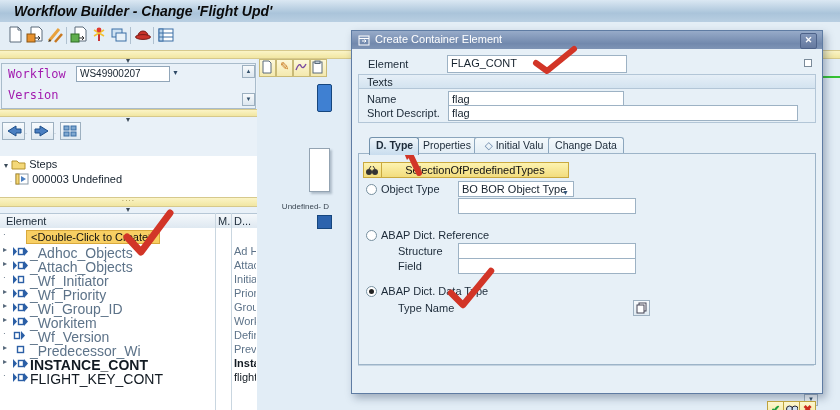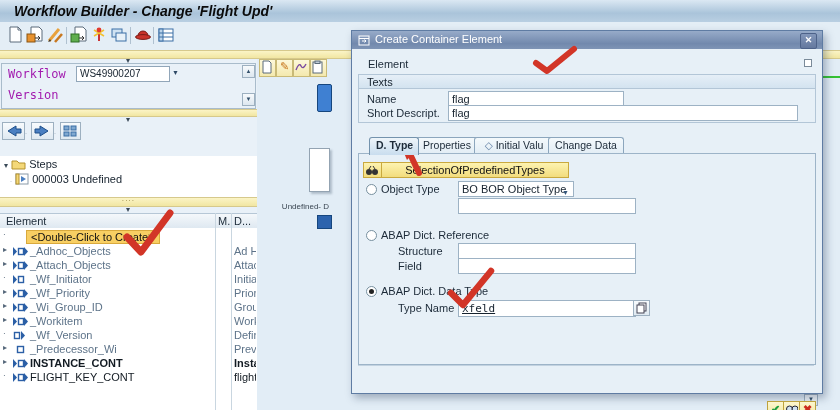--- a/index.html
+++ b/index.html
@@ -30,21 +30,21 @@
     font-size:13px;color:#1d3147;padding:1px 0 0 16px;margin-top:18px;}
   .treerow{position:absolute;left:0;height:14px;white-space:nowrap;}
   .navbtn{background:linear-gradient(#f8fbfd,#dfe9f1);border:1px solid #9db0c0;}
   
   .elemheader{background:linear-gradient(#f4f8fb,#dde7f0);border-top:1px solid #b6c7d6;border-bottom:1px solid #9fb3c3;
     font-size:11px;color:#22303e;}
   .tablebody{background:#fff;}
   .erow{position:absolute;left:0;width:257px;height:14px;white-space:nowrap;}
   .marker{position:absolute;left:3px;top:0;width:9px;font-size:8px;color:#55677a;}
   .eicon{position:absolute;left:13px;top:2px;}
-  .ename{position:absolute;left:30px;top:0;font-size:11px;color:#5d7389;}
+  .ename{position:absolute;left:30px;top:0;font-size:14px;color:#5d7389;}
   .edesc{position:absolute;left:234px;top:0;width:22px;overflow:hidden;font-size:11px;color:#5d7389;}
   .dark{color:#121a22;}
   .bold{font-weight:bold;}
   .hirow{position:absolute;left:26px;top:0;background:#f8cf63;border:1px solid #d9a93c;padding:0 4px;color:#111;font-size:11px;line-height:12px;}
   .colline{position:absolute;top:213px;height:197px;width:1px;background:#c9d6e0;}
   
   .canvas{left:257px;top:50px;width:583px;height:360px;background:#e2edf6;}
   .cbtn{position:absolute;top:1px;width:15px;height:16px;background:linear-gradient(#fdf8da,#f4e9ae);border:1px solid #c9ba77;}
   .sbtrack{background:#edf3f8;border:1px solid #b9c6d2;}
   
@@ -353,20 +353,21 @@
       <svg class="abs" style="left:6px;top:3px" width="13" height="12">
           <rect x="1" y="2" width="10" height="9" fill="none" stroke="#fff"></rect>
           <path d="M1 4.5 h10" stroke="#fff"></path>
           <path d="M4 7 h4 m-1.5 -1.5 l1.5 1.5 l-1.5 1.5" stroke="#fff" fill="none"></path>
         </svg>
       <span class="abs" style="left:23px;top:2px">Create Container Element</span>
       <span class="xbtn">✕</span>
     </div>
 
     <span class="abs dlabel" style="left:16px;top:27px">Element</span>
+    <div class="dinp" style="left:95px;top:24px;width:172px;height:14px">FLAG_CONT</div>
     <div class="abs" style="left:452px;top:28px;width:6px;height:6px;border:1px solid #7a8a99;background:#fff"></div>
 
     <div class="abs group" style="left:6px;top:43px;width:456px;height:47px">
       <div class="groupheader">Texts</div>
       <span class="abs dlabel" style="left:8px;top:18px">Name</span>
       <div class="dinp" style="left:89px;top:16px;width:168px;height:12px">flag</div>
       <span class="abs dlabel" style="left:8px;top:32px">Short Descript.</span>
       <div class="dinp" style="left:89px;top:30px;width:342px;height:12px">flag</div>
     </div>
 
@@ -399,21 +400,20 @@
       <span class="radio" style="left:7px;top:76px"></span>
       <span class="abs dlabel" style="left:22px;top:75px">ABAP Dict. Reference</span>
       <span class="abs dlabel" style="left:39px;top:91px">Structure</span>
       <div class="dinp" style="left:99px;top:89px;width:170px;height:12px"></div>
       <span class="abs dlabel" style="left:39px;top:106px">Field</span>
       <div class="dinp" style="left:99px;top:104px;width:170px;height:12px"></div>
 
       <span class="radio sel" style="left:7px;top:132px"></span>
       <span class="abs dlabel" style="left:22px;top:131px">ABAP Dict. Data Type</span>
       <span class="abs dlabel" style="left:39px;top:148px">Type Name</span>
-      <div class="dinp mono" style="left:99px;top:146px;width:170px;height:13px;text-decoration:underline;font-size:11px">xfeld</div>
       <span class="abs" style="left:274px;top:146px;width:15px;height:14px;background:linear-gradient(#f8fbfd,#dfe9f1);border:1px solid #9db0c0">
         <svg width="13" height="12" style="margin:1px auto 0">
             <rect x="4" y="1" width="7" height="8" fill="#fff" stroke="#445"></rect>
             <rect x="2" y="3" width="7" height="8" fill="#fff" stroke="#445"></rect>
           </svg>
         </span>
     </div>
 
     <div class="abs" style="left:6px;top:334px;width:456px;height:1px;background:#c2d2e0"></div>
     <span class="footbtn" style="left:415px;color:#1e9e3e;font-weight:bold">✔</span>

